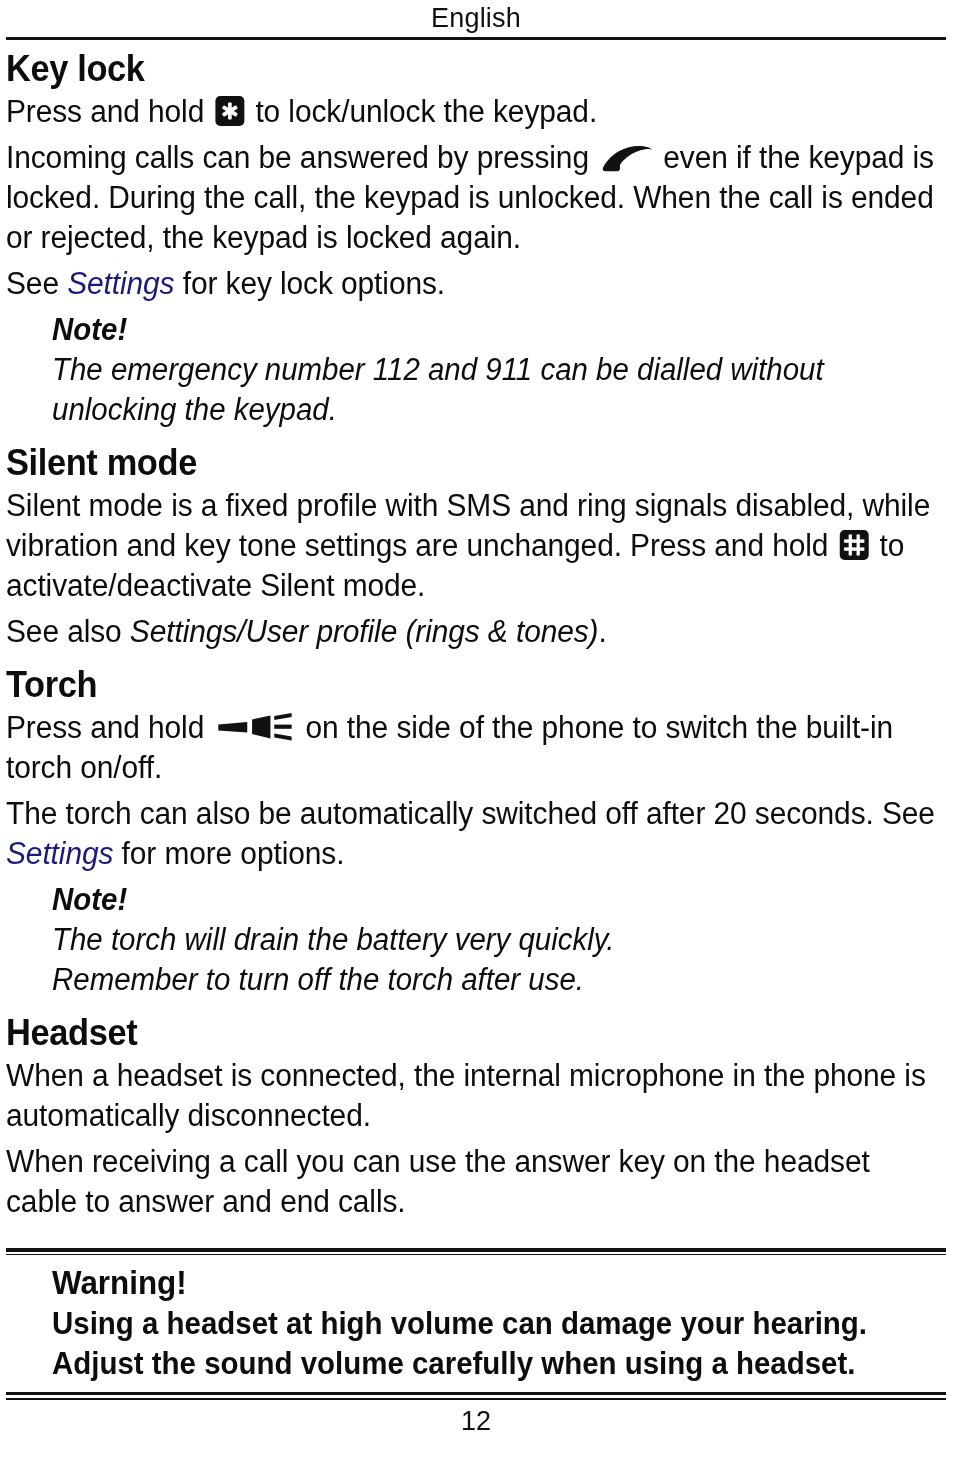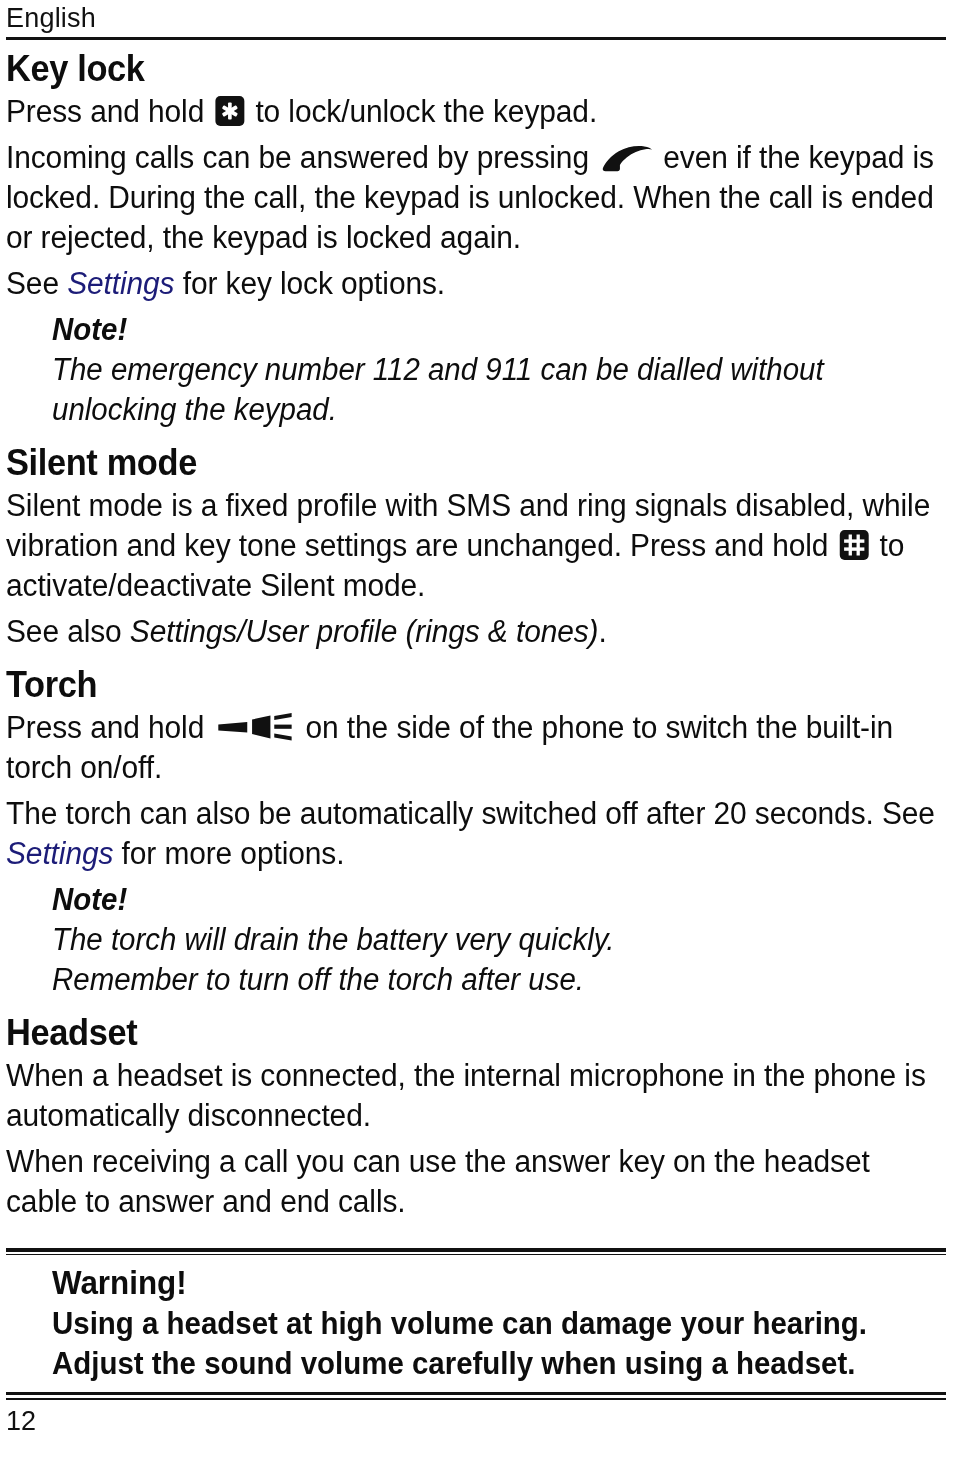--- a/index.html
+++ b/index.html
@@ -18,21 +18,21 @@
   .page {
     position: relative;
     width: 960px;
     height: 1460px;
     box-sizing: border-box;
     padding: 0 14px 0 6px;
   }
 
   
   .running-head {
-    text-align: left;
+    text-align: center;
     font-size: 27px;
     line-height: 32px;
     letter-spacing: 0.2px;
     padding-top: 2px;
     color: #111;
   }
   .head-rule {
     border: 0;
     border-top: 3px solid #111;
     margin: 3px 0 8px 0;
@@ -127,21 +127,21 @@
     line-height: 40px;
     font-weight: bold;
     margin: 0;
     transform: scaleX(0.95);
     transform-origin: left center;
     width: 105%;
   }
 
   
   .page-number {
-    text-align: left;
+    text-align: center;
     font-size: 27px;
     line-height: 34px;
     padding-top: 4px;
     color: #111;
   }
 
   
   .keycap {
     display: inline-block;
     width: 30px;

